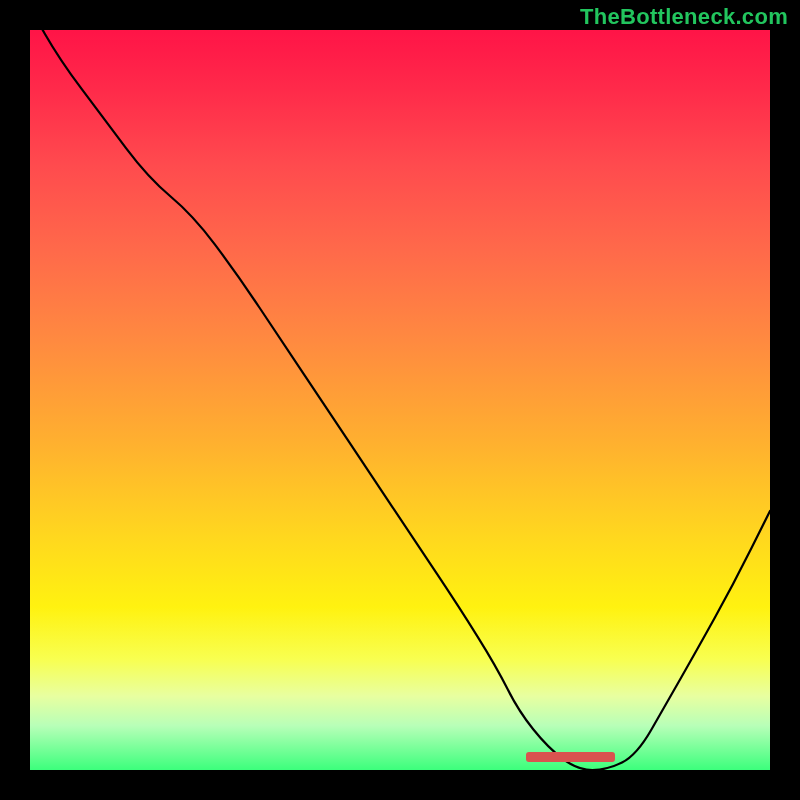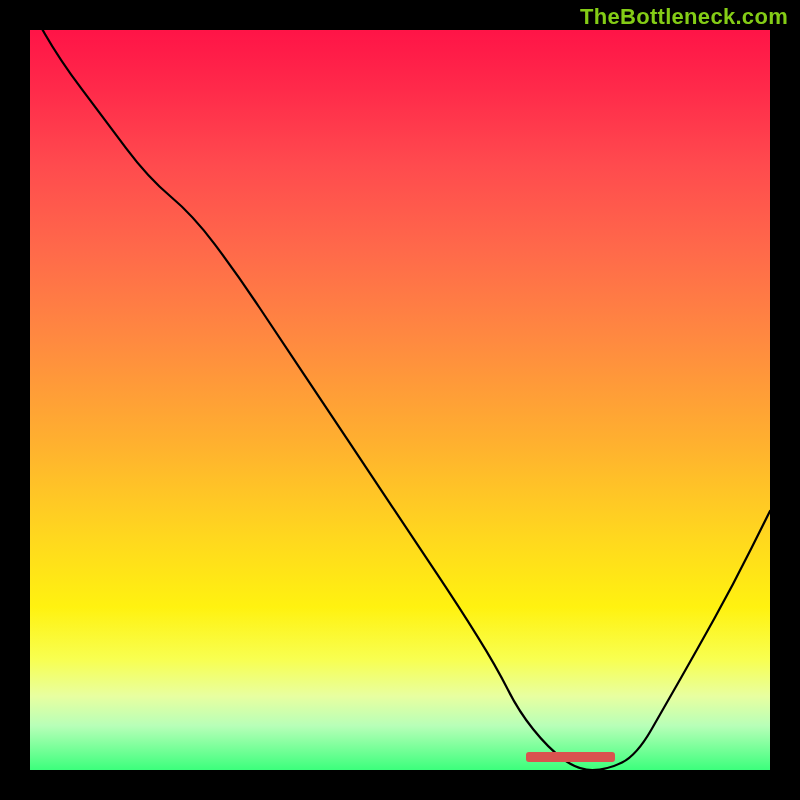--- a/index.html
+++ b/index.html
@@ -8,21 +8,21 @@
     height: 800px;
     background: #000;
     position: relative;
     font-family: Arial, sans-serif;
     overflow: hidden;
   }
   .watermark {
     position: absolute;
     top: 4px;
     right: 12px;
-    color: #84cc16;
+    color: #22c55e;
     font-size: 22px;
     font-weight: bold;
     z-index: 10;
     letter-spacing: 0.3px;
   }
   .plot-area {
     position: absolute;
     left: 30px;
     top: 30px;
     width: 740px;

